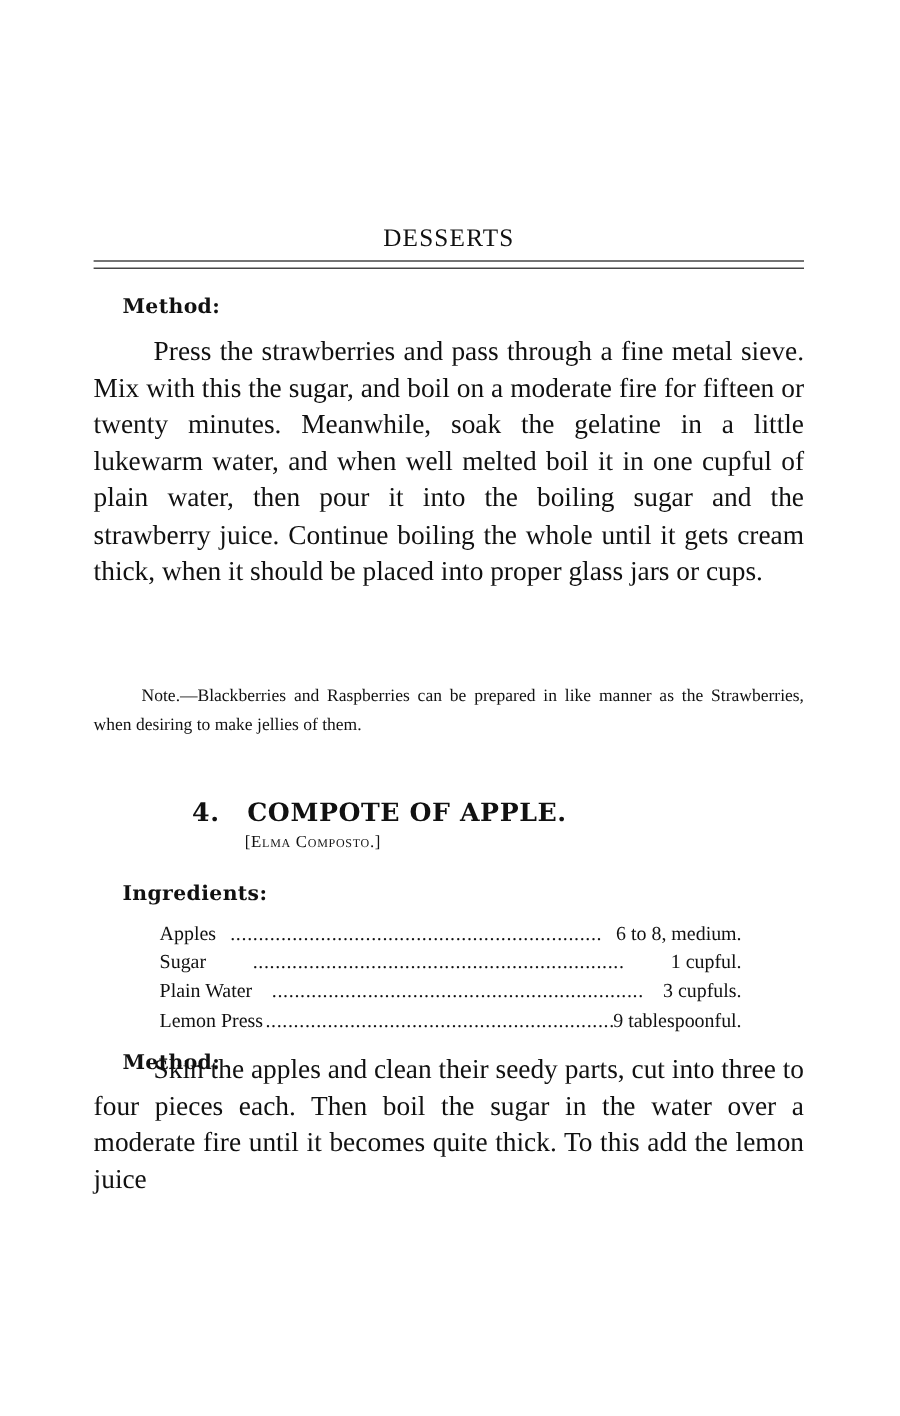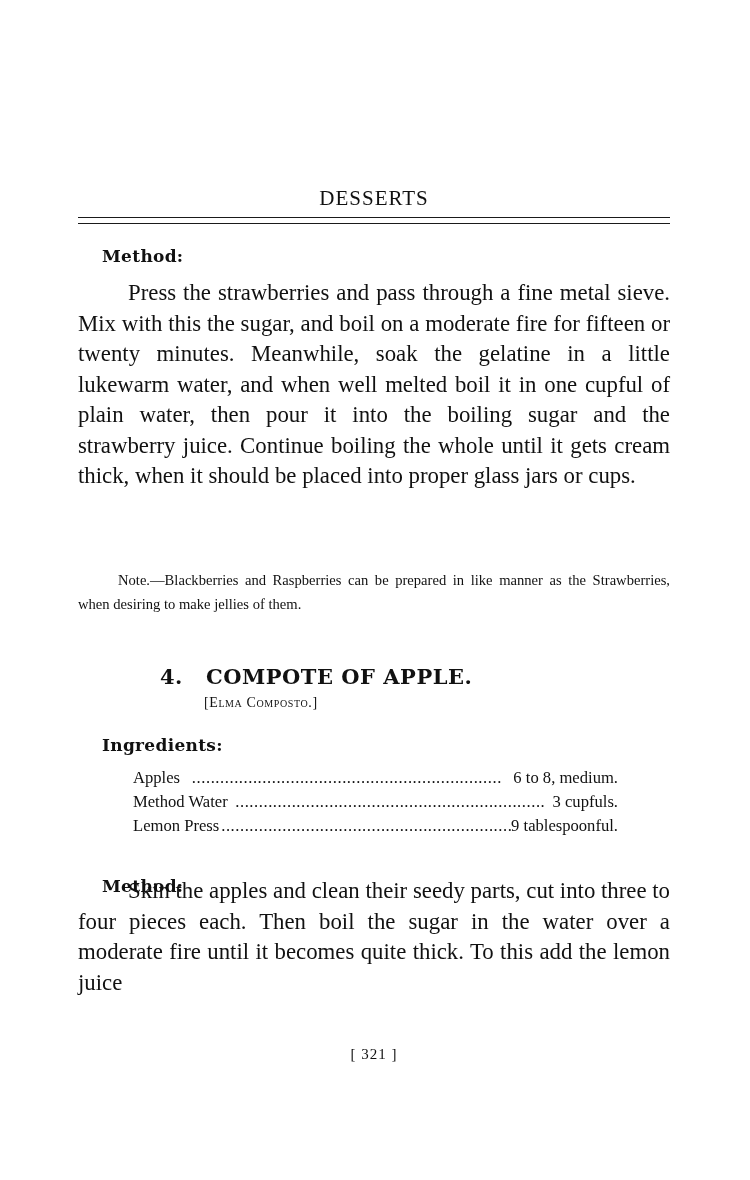--- a/index.html
+++ b/index.html
@@ -161,29 +161,33 @@
 
   <div class="label" style="top:735px;">Ingredients:</div>
 
   <div class="ingredients">
     <div class="ing-row">
       <span class="ing-name">Apples</span>
       <span class="ing-dots"></span>
       <span class="ing-qty">6 to 8, medium.</span>
     </div>
     <div class="ing-row">
-      <span class="ing-name">Method Water</span>
+      <span class="ing-name">Sugar</span>
+      <span class="ing-dots"></span>
+      <span class="ing-qty">1 cupful.</span>
+    </div>
+    <div class="ing-row">
+      <span class="ing-name">Plain Water</span>
       <span class="ing-dots"></span>
       <span class="ing-qty">3 cupfuls.</span>
     </div>
     <div class="ing-row">
       <span class="ing-name">Lemon Press</span>
       <span class="ing-dots"></span>
       <span class="ing-qty">9 tablespoonful.</span>
     </div>
   </div>
 
   <div class="label" style="top:876px;">Method:</div>
 
   <p class="para cont" style="top:876px;">Skin the apples and clean their seedy parts, cut into three to four pieces each.  Then boil the sugar in the water over a moderate fire until it becomes quite thick.  To this add the lemon juice</p>
 
-  <div class="folio">[ 321 ]</div>
 </div>
 
 </body></html>

